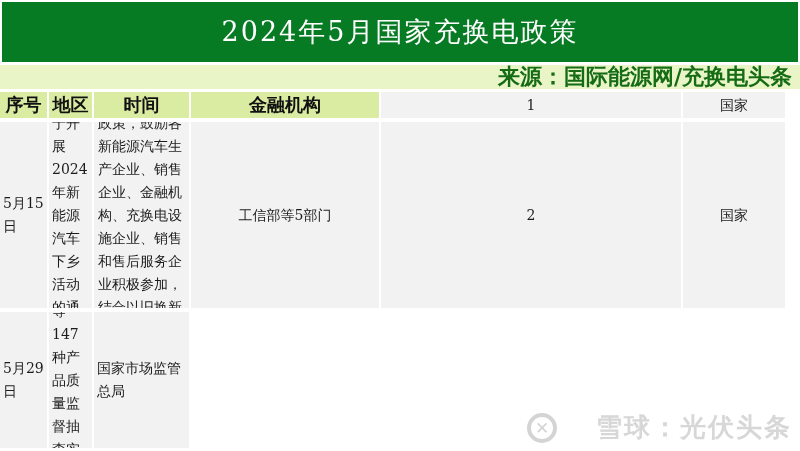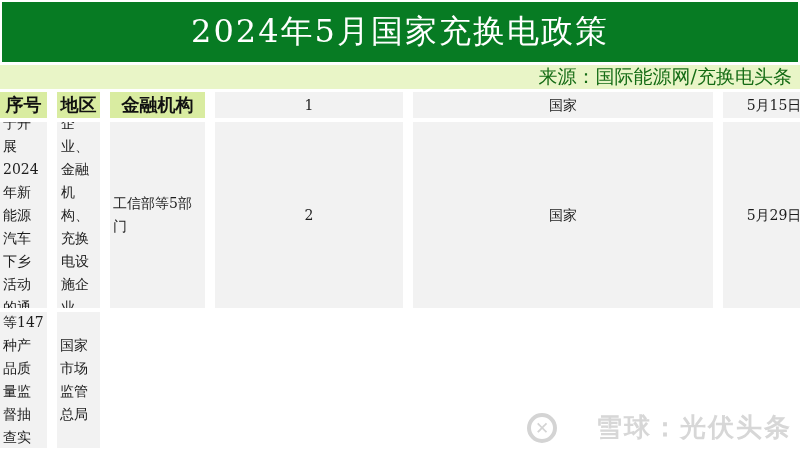--- a/index.html
+++ b/index.html
@@ -3,35 +3,35 @@
 <meta charset="utf-8">
 <style>
   * { margin:0; padding:0; box-sizing:border-box; }
   html,body { width:800px; height:451px; background:#ffffff; overflow:hidden; }
   body { position:relative; font-family:"DejaVu Serif", serif; }
 
   .banner {
     position:absolute; left:2px; top:2px; width:796px; height:60px;
     background:#077b23; display:flex; align-items:center; justify-content:center;
   }
-  .banner-title { color:#ffffff; font-size:32px; letter-spacing:2px; }
+  .banner-title { color:#ffffff; font-size:27px; letter-spacing:2px; }
 
   .source-row {
     position:absolute; left:0; top:65px; width:800px; height:24px;
     background:#e9f5c7; display:flex; align-items:center; justify-content:flex-end;
     padding-right:8px;
   }
-  .source-text { color:#156c15; font-weight:normal; font-size:19px;margin-left:44px; }
+  .source-text { color:#156c15; font-weight:bold; font-size:22px;margin-left:44px; }
 
   .grid {
     position:absolute; left:0; top:92px; width:800px;
     display:grid;
     grid-template-columns:47px 43px 95px 188px 300px 102px;
     grid-template-rows:26px 186px 136px;
-    gap:4px 10px;
+    gap:4px 2px;
     background:#ffffff;
   }
   .hcell {
     background:#d9eca1; display:flex; align-items:center; justify-content:center;
     font-weight:bold; font-size:18px; color:#111111;
   }
   .cell {
     background:#f2f2f2; display:flex; align-items:center; justify-content:center;
     font-size:14px; line-height:23px; color:#1c1c1c; text-align:left;
     padding:2px 3px; overflow:hidden;
@@ -62,20 +62,21 @@
 </div>
 
 <div class="source-row">
   <div class="source-text">来源：国际能源网/充换电头条</div>
 </div>
 
 <div class="grid">
 
   <div class="hcell">序号</div>
   <div class="hcell">地区</div>
+  <div class="hcell">时间</div>
   <div class="hcell">金融机构</div>
 
   <div class="cell">1</div>
   <div class="cell">国家</div>
   <div class="cell">5月15日</div>
   <div class="cell">《关于开展2024年新能源汽车下乡活动的通知》</div>
   <div class="cell content">补齐农村地区配套环境短板。落实汽车以旧换新、县域充换电设施补短板等支持政策，鼓励各新能源汽车生产企业、销售企业、金融机构、充换电设施企业、销售和售后服务企业积极参加，结合以旧换新和县域充换电设施补短板等支持政策制定促销方案，建立完善售后服务体系。</div>
   <div class="cell">工信部等5部门</div>
 
   <div class="cell">2</div>

